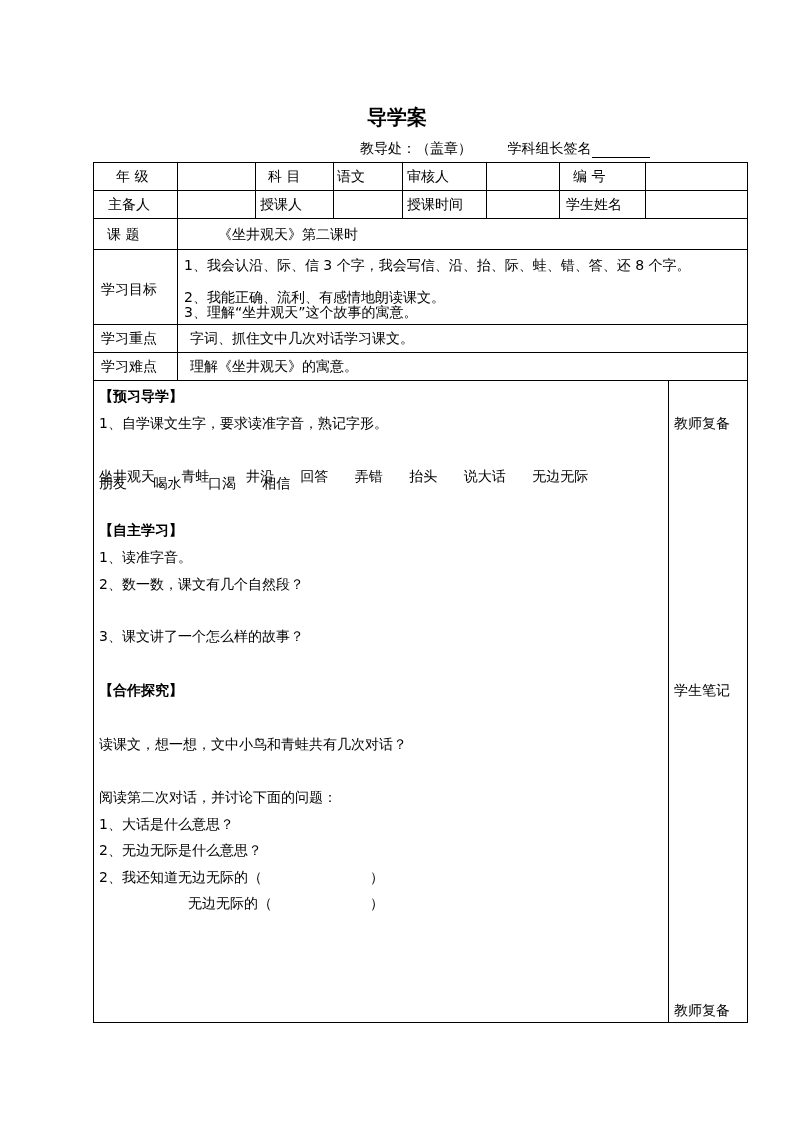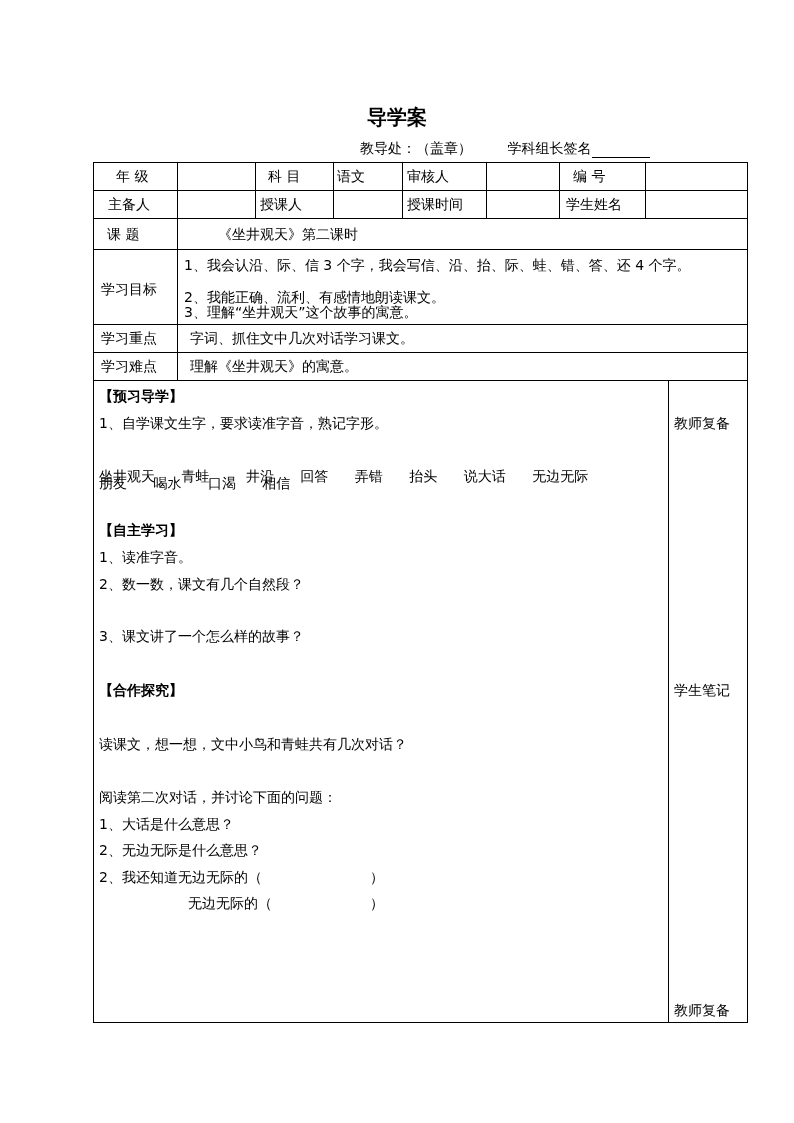--- a/index.html
+++ b/index.html
@@ -54,21 +54,21 @@
 <div class="abs" style="left:337px;top:195px;width:62px;height:18px;"></div>
 <div class="abs" style="left:407px;top:195px;">授课时间</div>
 <div class="abs" style="left:489px;top:195px;width:66px;height:18px;"></div>
 <div class="abs" style="left:566px;top:195px;">学生姓名</div>
 <div class="abs" style="left:648px;top:195px;width:96px;height:18px;"></div>
 
 <div class="abs" style="left:107px;top:225px;">课 题</div>
 <div class="abs" style="left:218px;top:225px;">《坐井观天》第二课时</div>
 
 <div class="abs" style="left:101px;top:280px;">学习目标</div>
-<div class="abs" style="left:184px;top:256px;">1、我会认沿、际、信 3 个字，我会写信、沿、抬、际、蛙、错、答、还 4 个字。</div>
+<div class="abs" style="left:184px;top:256px;">1、我会认沿、际、信 3 个字，我会写信、沿、抬、际、蛙、错、答、还 8 个字。</div>
 <div class="abs" style="left:184px;top:280px;margin-top:8px;">2、我能正确、流利、有感情地朗读课文。</div>
 <div class="abs" style="left:184px;top:303px;">3、理解“坐井观天”这个故事的寓意。</div>
 
 <div class="abs" style="left:101px;top:329px;">学习重点</div>
 <div class="abs" style="left:190px;top:329px;">字词、抓住文中几次对话学习课文。</div>
 <div class="abs" style="left:101px;top:357px;">学习难点</div>
 <div class="abs" style="left:190px;top:357px;text-align:center;">理解《坐井观天》的寓意。</div>
 
 <div class="abs bold" style="left:99px;top:387px;">【预习导学】</div>
 <div class="abs" style="left:99px;top:414px;">1、自学课文生字，要求读准字音，熟记字形。</div>

